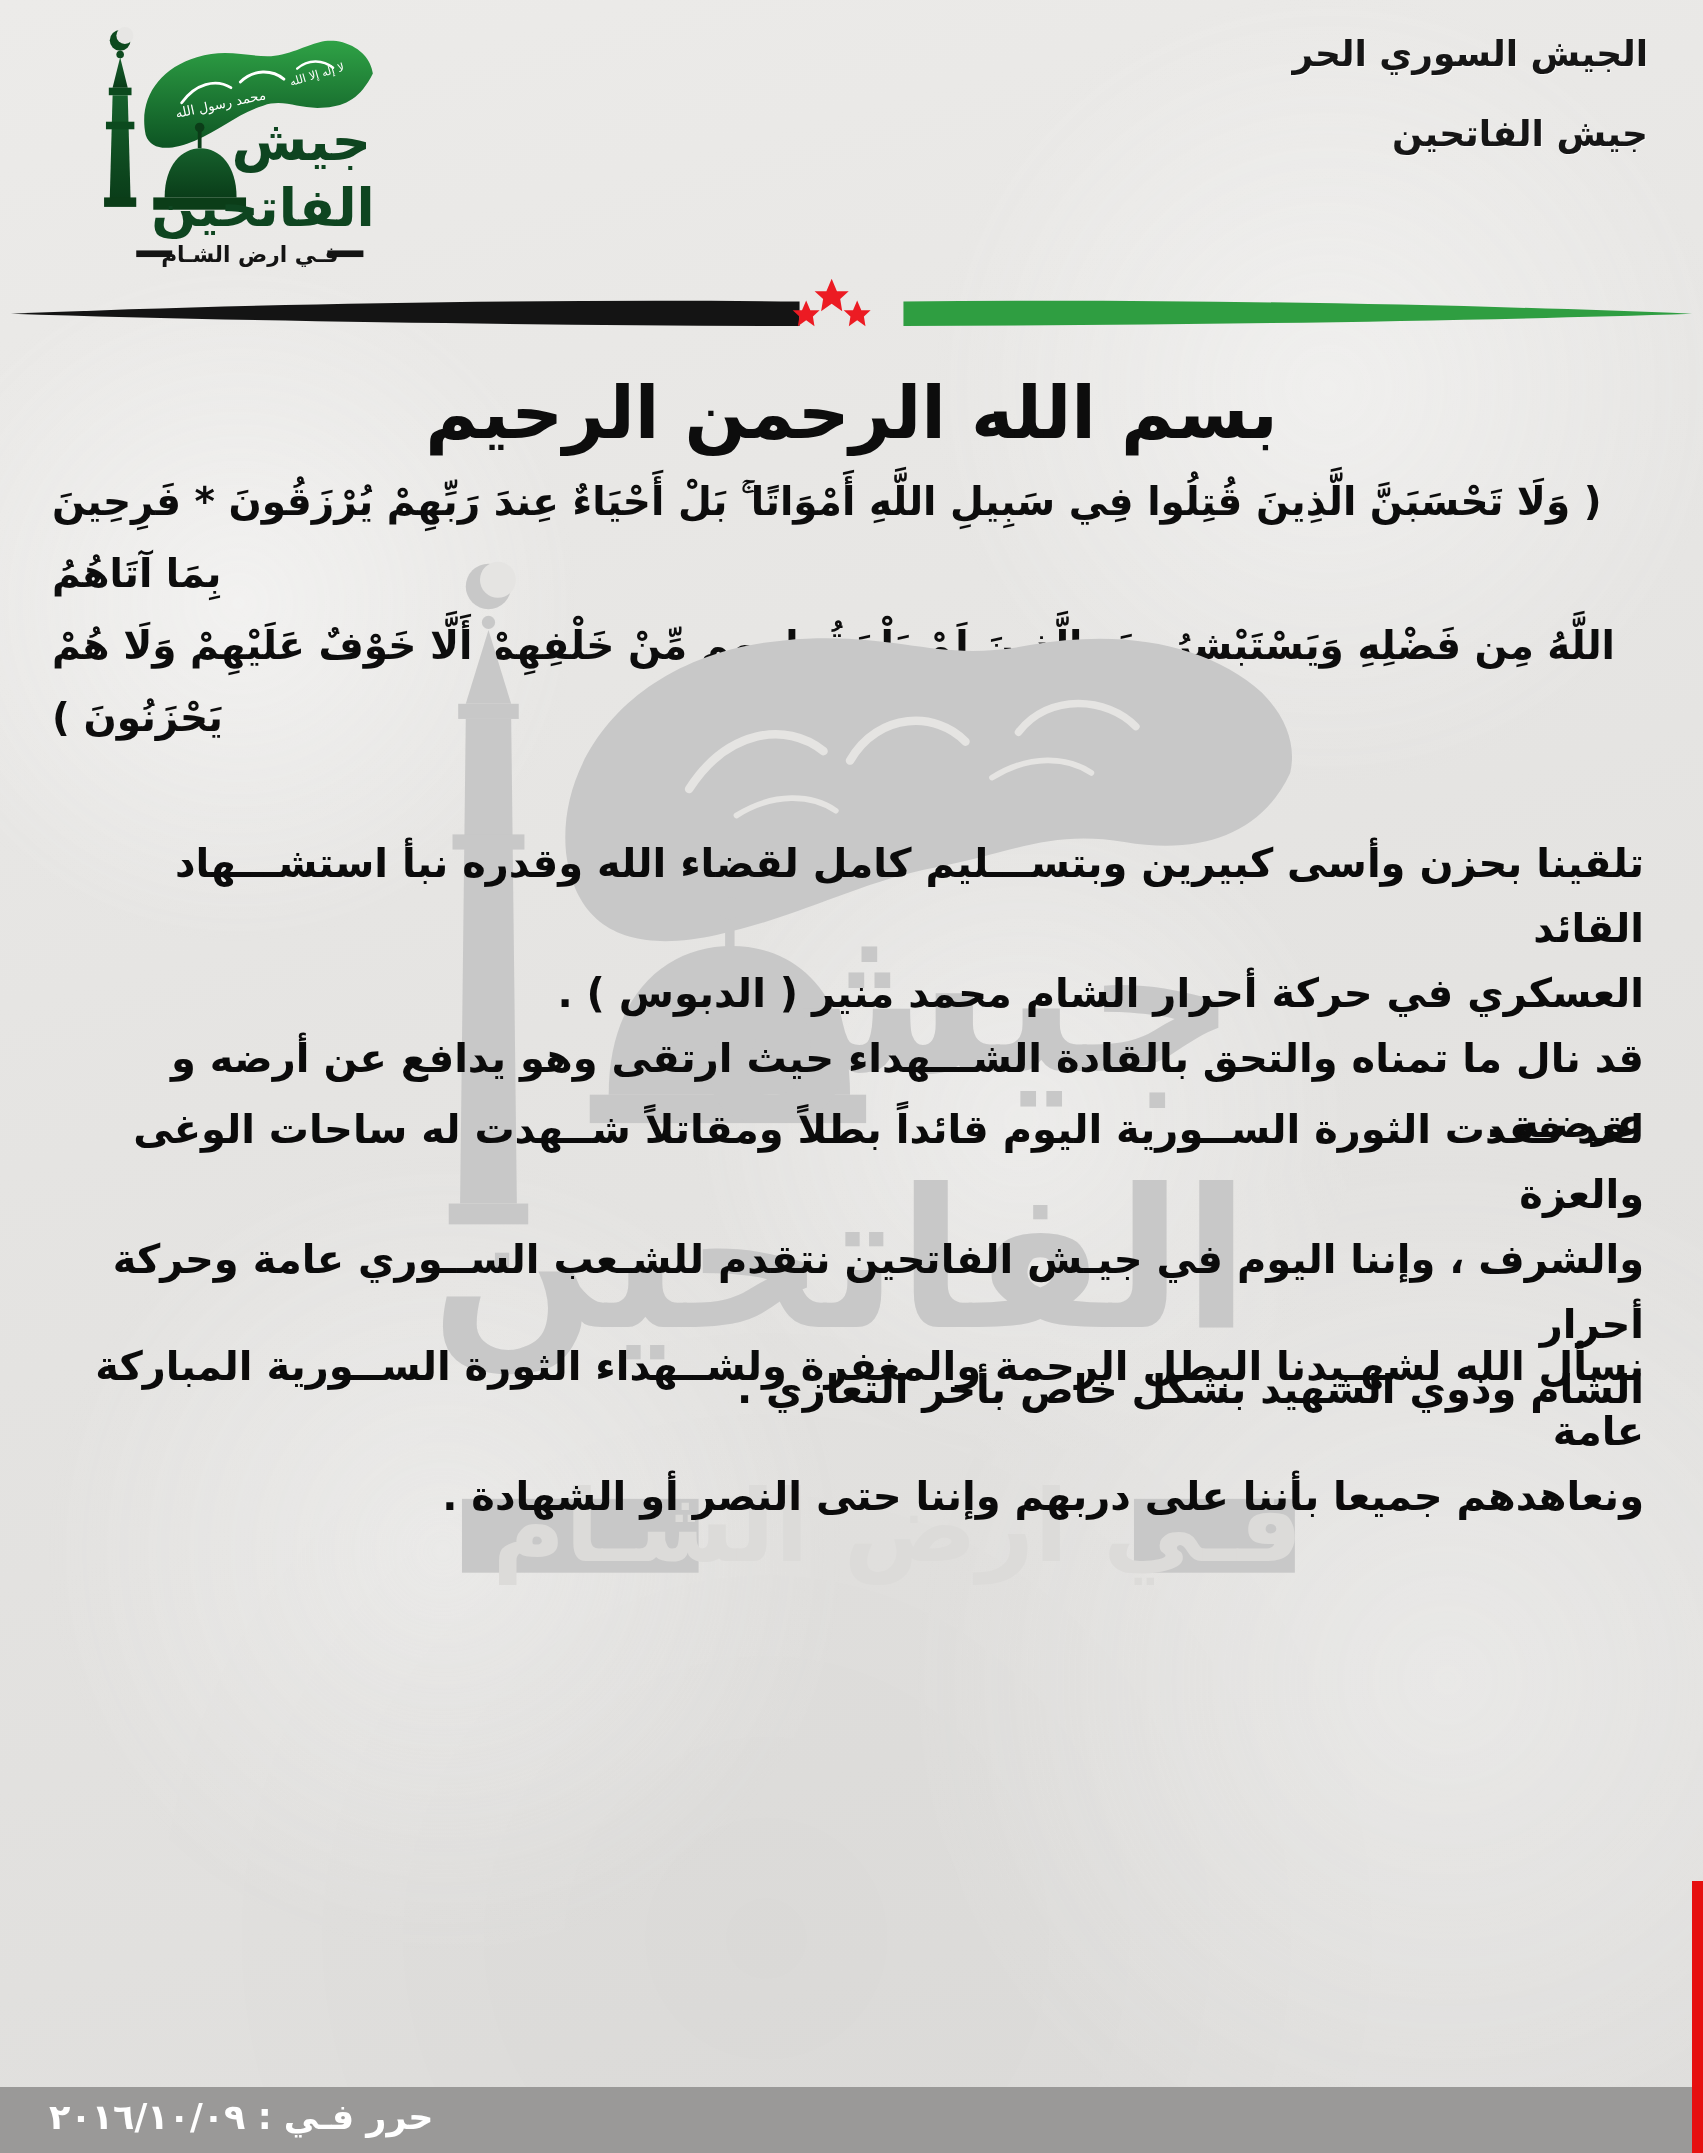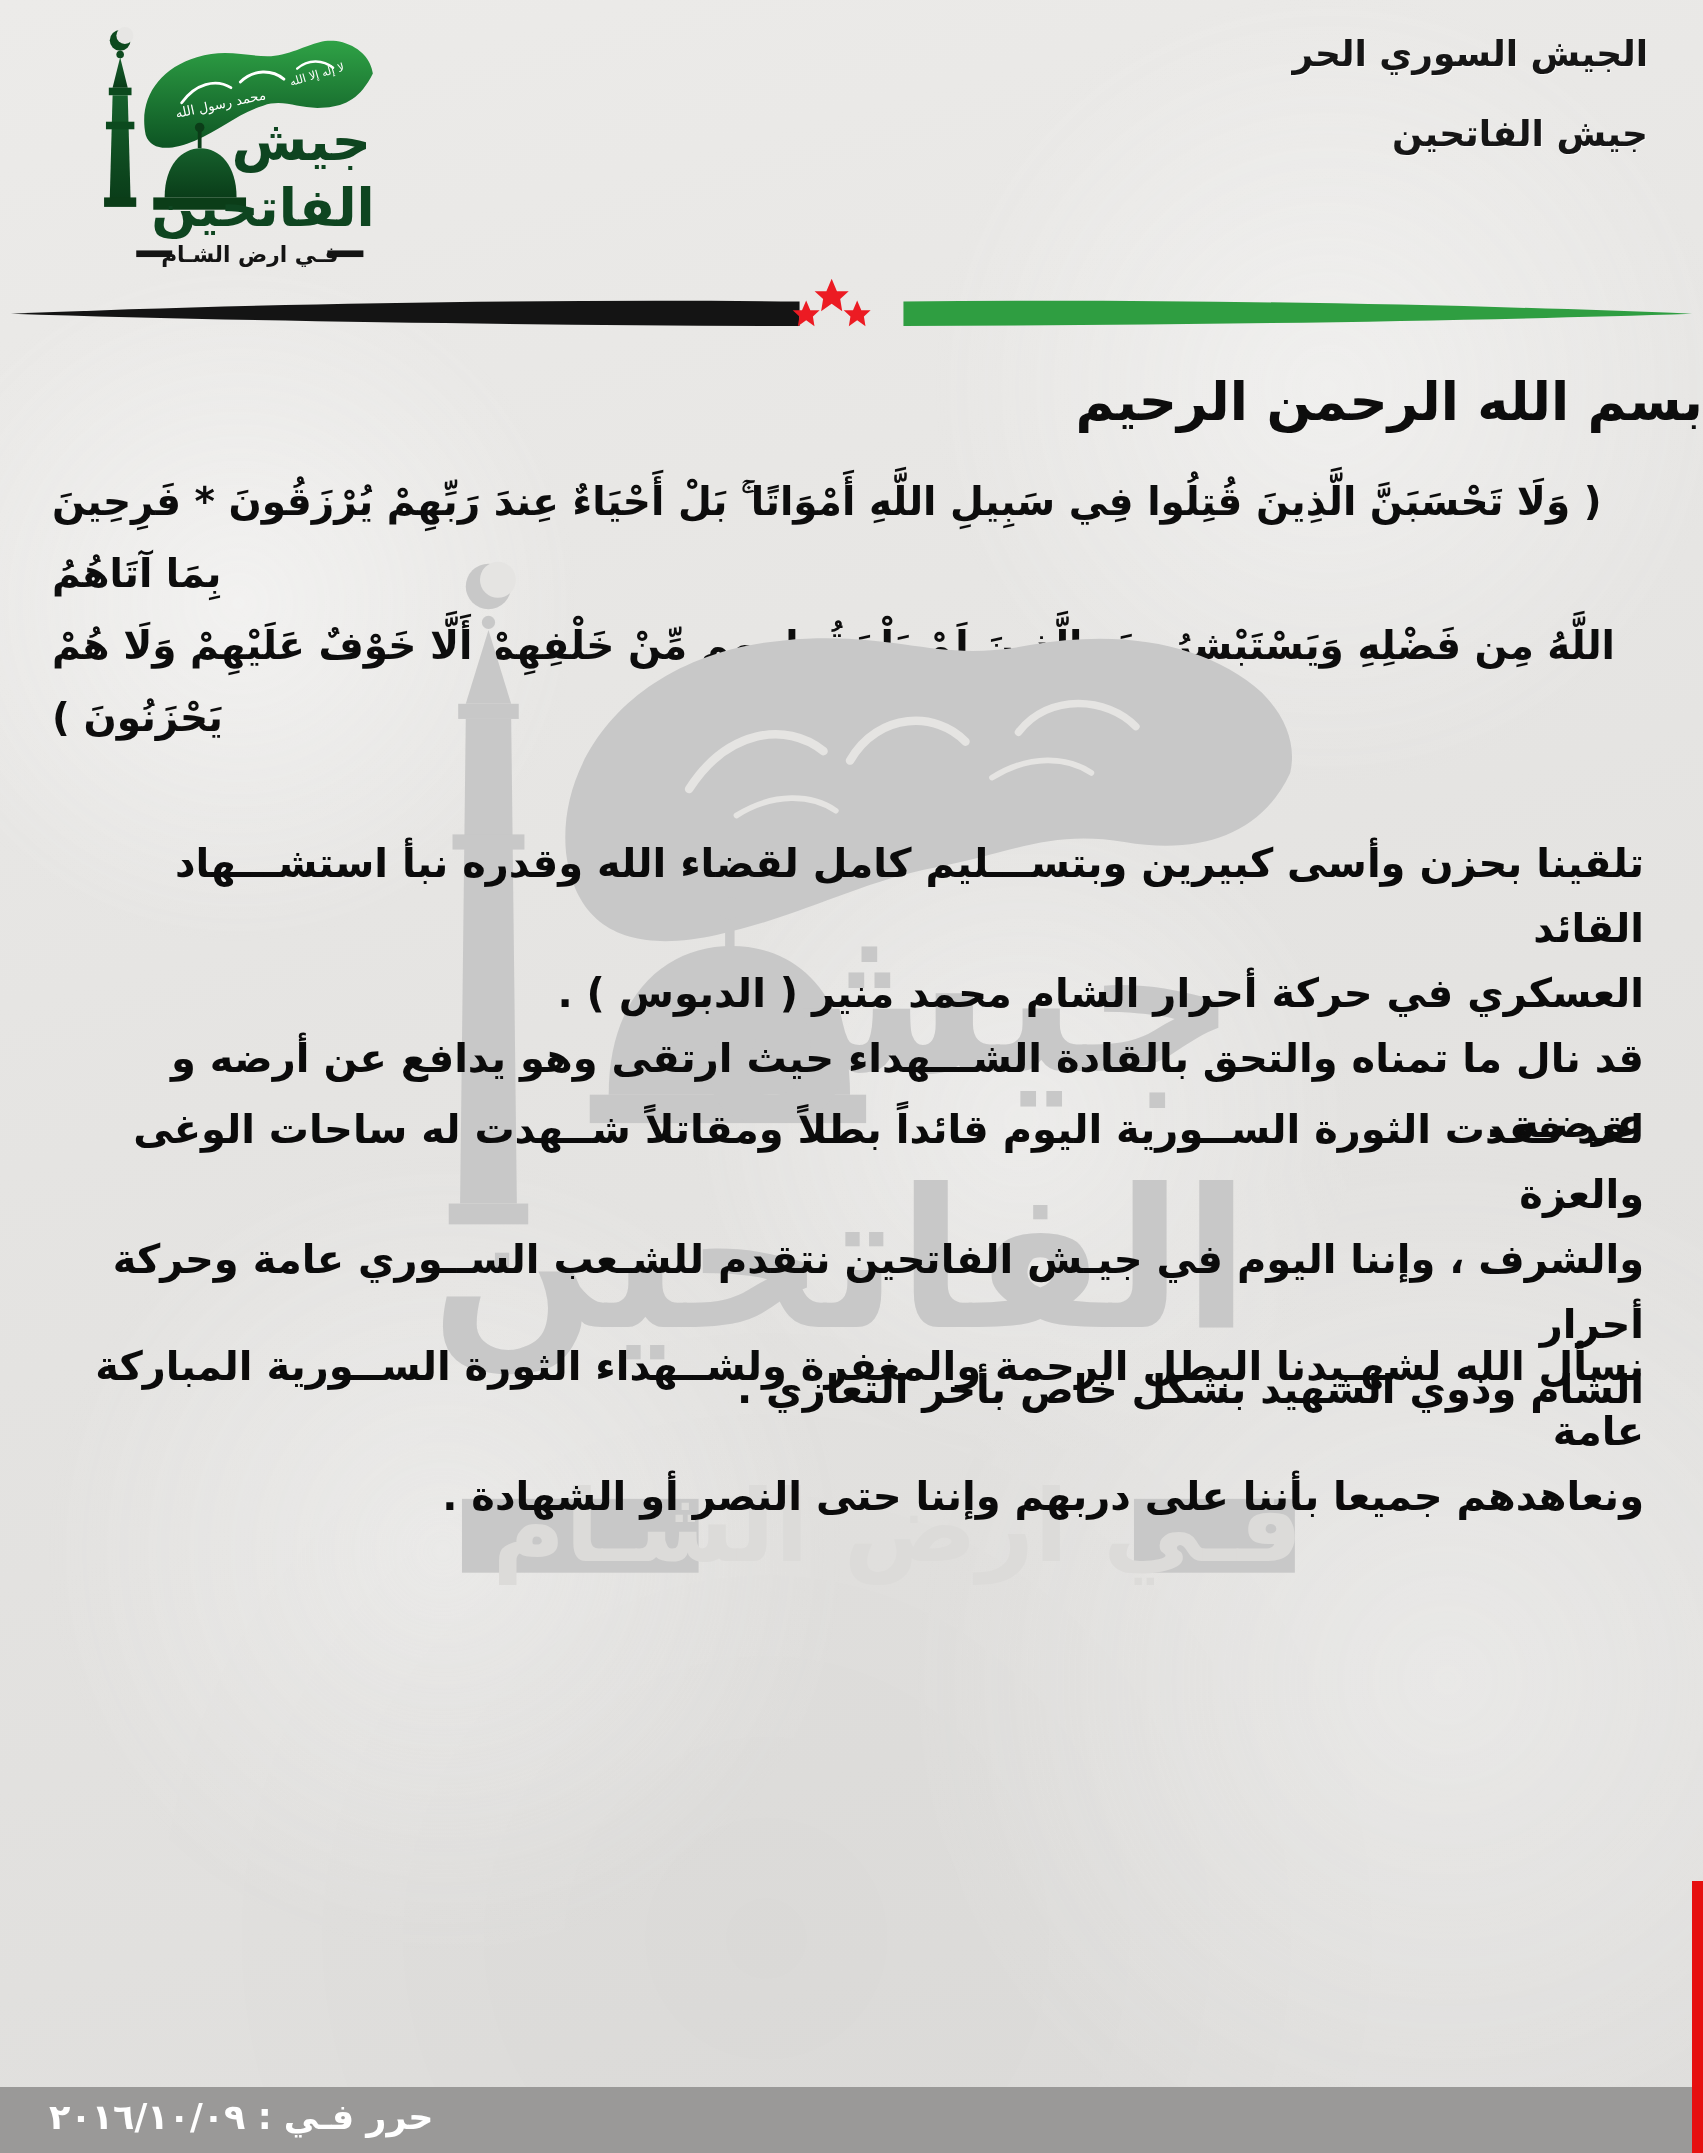--- a/index.html
+++ b/index.html
@@ -27,22 +27,22 @@
     font-size:36px;font-weight:bold;color:#161616;line-height:1;}
   .header-text .hline{margin-bottom:44px;text-shadow:0.9px 0.9px 0 rgba(255,255,255,.6);}
 
   
   .logo{left:70px;top:9.5px;width:318px;height:284px;}
 
   
   .divider{left:0;top:276px;width:1703px;height:68px;}
 
   
-  .basmala{top:371px;left:0;width:100%;text-align:right;direction:rtl;
-    font-size:53px;font-weight:800;color:#0d0d0d;}
+  .basmala{top:371px;left:0;width:100%;text-align:center;direction:rtl;
+    font-size:72px;font-weight:800;color:#0d0d0d;}
 
   
   .verse{top:466px;left:52px;right:52px;text-align:left;direction:rtl;
     font-size:39px;font-weight:bold;color:#0d0d0d;line-height:72px;}
 
   
   .watermark{left:405px;top:541px;width:909px;height:1079px;z-index:1;}
 
   
   .body-copy{z-index:2;right:59px;left:85px;direction:rtl;text-align:right;

